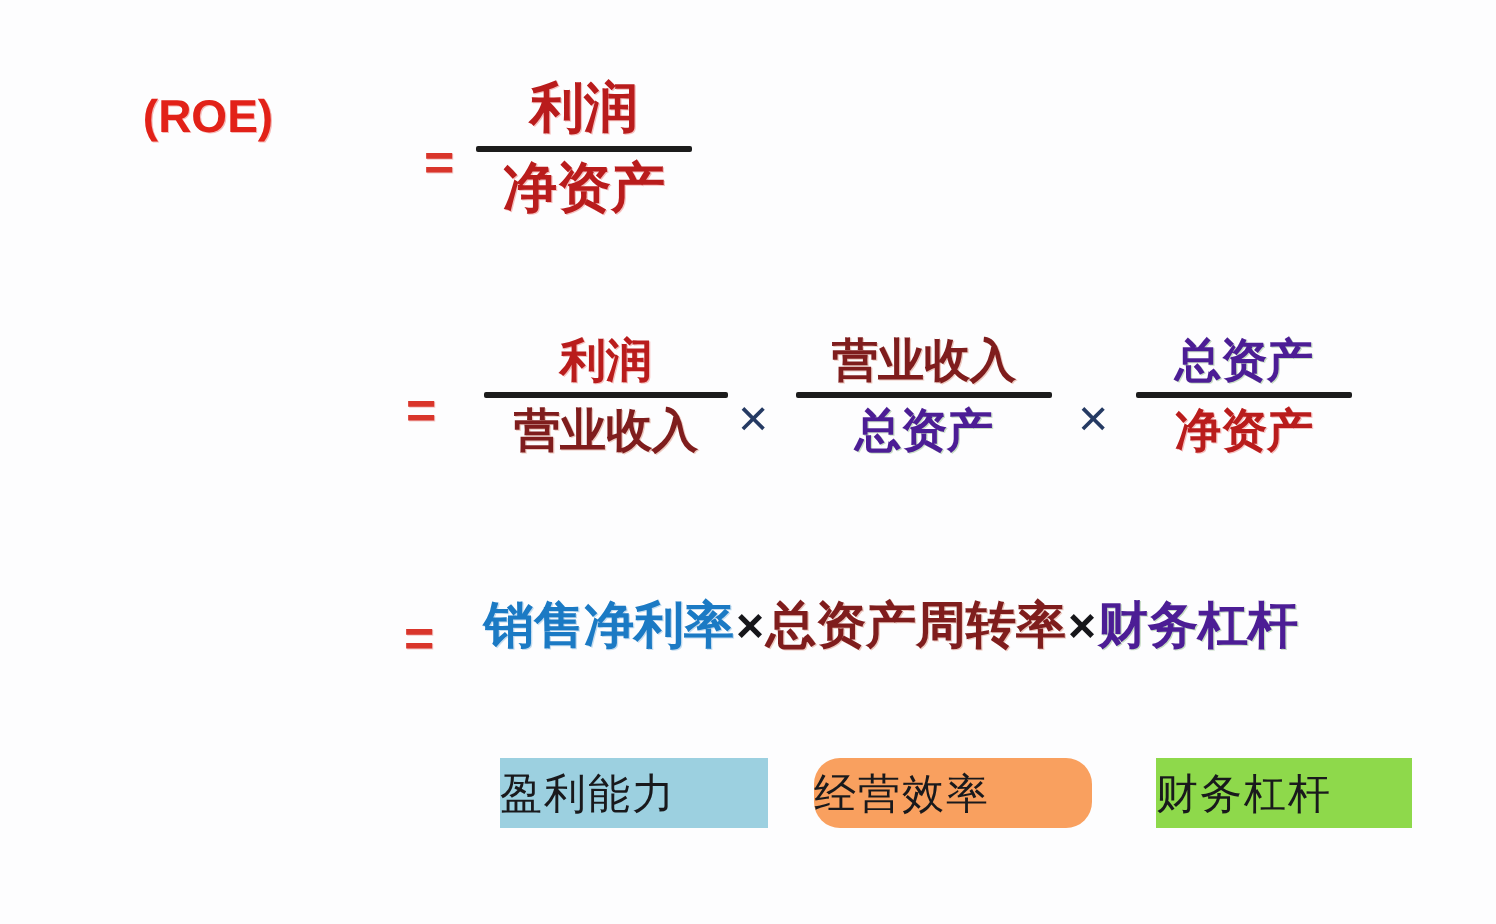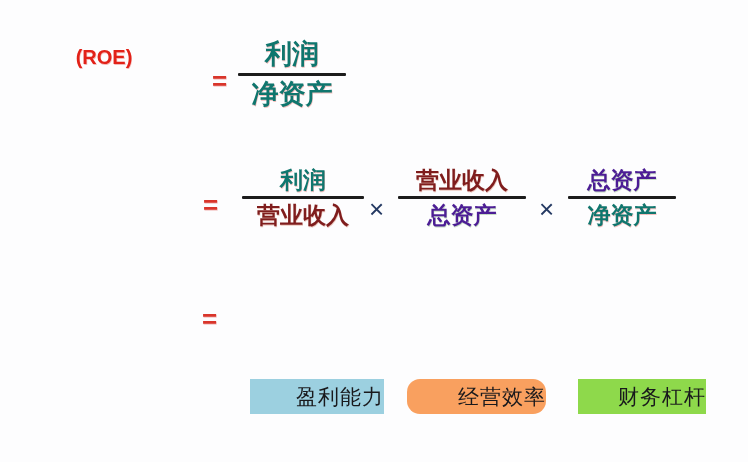--- a/index.html
+++ b/index.html
@@ -29,21 +29,21 @@
     left: 14px;
     top: 44px;
     width: 180px;
     text-align: center;
     color: #e22118;
     font-weight: bold;
     line-height: 1.12;
     text-shadow: 0.6px 0.6px 0 rgba(226,33,24,0.30);
   }
   #roe-label .cn { font-size: 25px; letter-spacing: 0.5px; display:block; }
-  #roe-label .en { font-size: 20px; display:block; margin-top: 2px; }
+  #roe-label .en { font-size: 23px; display:block; margin-top: 2px; }
 
   
   .eq {
     color: #d9352b;
     font-weight: bold;
     font-size: 26px;
     line-height: 1;
     text-shadow: 0.5px 0.5px 0 rgba(217,53,43,0.25);
   }
   #eq-row1 { left: 212px; top: 68px; }
@@ -65,21 +65,21 @@
   }
   .fraction .bar {
     display: block;
     height: 3px;
     background: #1c1c1c;
     margin: 4px 0 4px 0;
     border-radius: 1px;
   }
 
   
-  .c-red     { color: #0f766e; text-shadow: 0.6px 0.6px 0 rgba(226,33,24,0.28); }
+  .c-red     { color: #b91c1c; text-shadow: 0.6px 0.6px 0 rgba(226,33,24,0.28); }
   .c-brick   { color: #7f1d1d; text-shadow: 0.6px 0.6px 0 rgba(193,69,31,0.28); }
   .c-green   { color: #4c1d95; text-shadow: 0.6px 0.6px 0 rgba(60,138,46,0.28); }
   .c-blue    { color: #1b7ac4; text-shadow: 0.6px 0.6px 0 rgba(27,122,196,0.25); }
 
   
   #frac-roe {
     left: 236px;
     top: 40px;
     width: 112px;
     font-size: 27px;
@@ -137,21 +137,21 @@
     font-weight: bold;
     padding: 0 1px;
   }
 
   
   .cat-box {
     position: absolute;
     height: 35px;
     display: flex;
     align-items: center;
-    justify-content: flex-end;
+    justify-content: flex-start;
     font-size: 21px;
     color: #19191c;
     letter-spacing: 1px;
   }
   #cat-profit   { left: 250px; top: 379px; width: 134px; background: #9cd0e0; }
   #cat-eff      { left: 407px; top: 379px; width: 139px; background: #f9a05f; border-radius: 13px; }
   #cat-leverage { left: 578px; top: 379px; width: 128px; background: #8ed94b; }
 </style>
 </head>
 <body style="background: rgb(253, 253, 254);">
@@ -189,20 +189,23 @@
   <div class="times2" id="times-b">×</div>
 
   <div class="fraction" id="frac-leverage">
     <span class="num c-green">总资产</span>
     <span class="bar"></span>
     <span class="den c-red">净资产</span>
   </div>
 
   <div class="abs eq" id="eq-row3">=</div>
 
+  <div class="abs" id="ratio-line">
+    <span class="c-blue">销售净利率</span><span class="times3">×</span><span class="c-brick">总资产周转率</span><span class="times3">×</span><span class="c-green">财务杠杆</span>
+  </div>
 
   <div class="cat-box" id="cat-profit" style="background: rgb(156, 208, 224);">
     <span>盈利能力</span>
   </div>
   <div class="cat-box" id="cat-eff" style="background: rgb(249, 160, 95);">
     <span>经营效率</span>
   </div>
   <div class="cat-box" id="cat-leverage" style="background: rgb(142, 217, 75);">
     <span>财务杠杆</span>
   </div>

